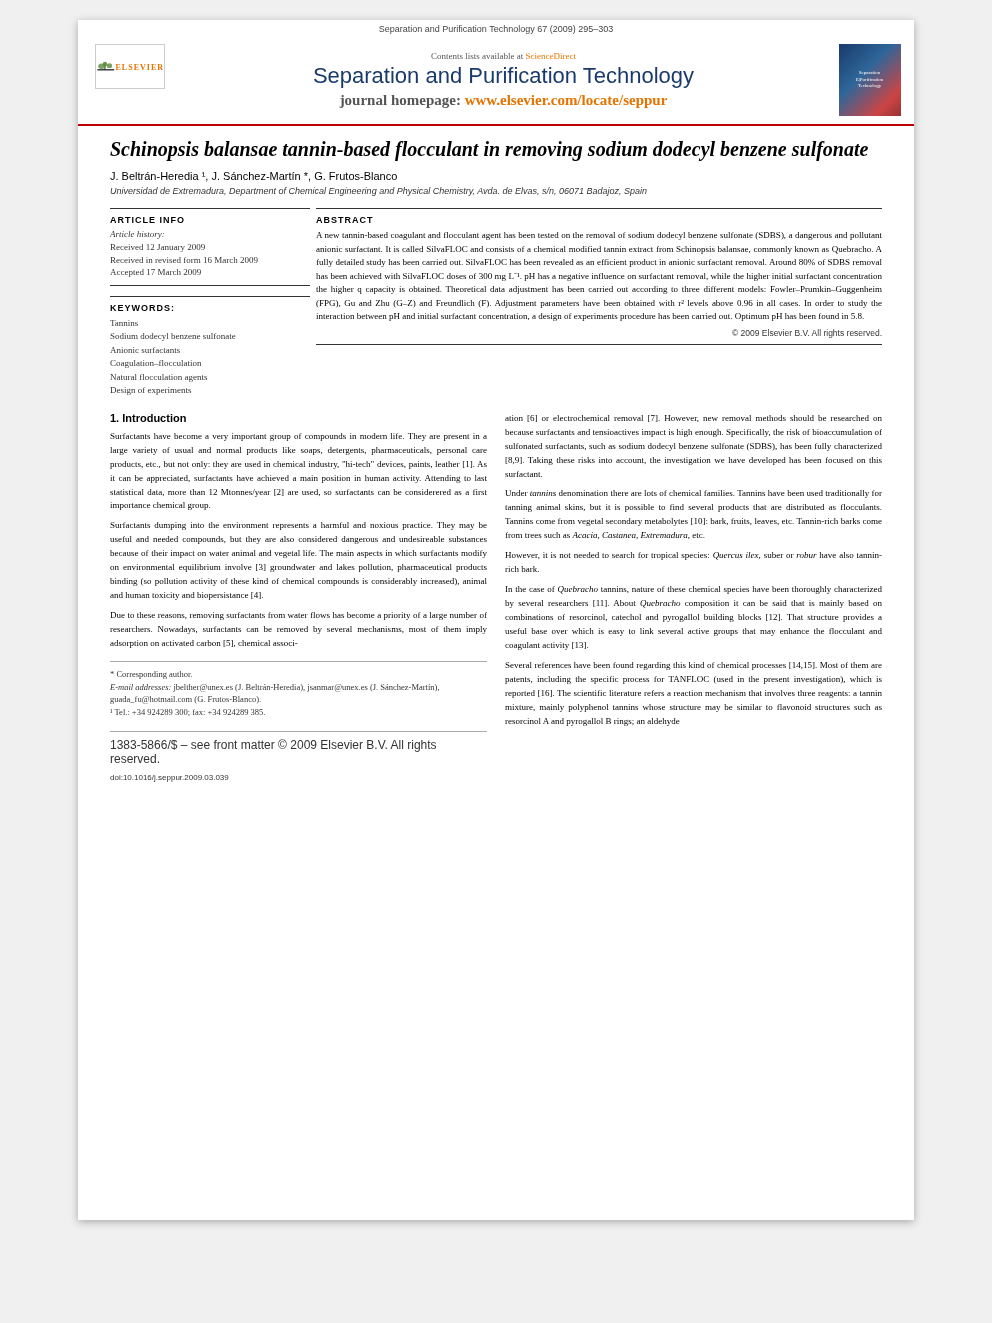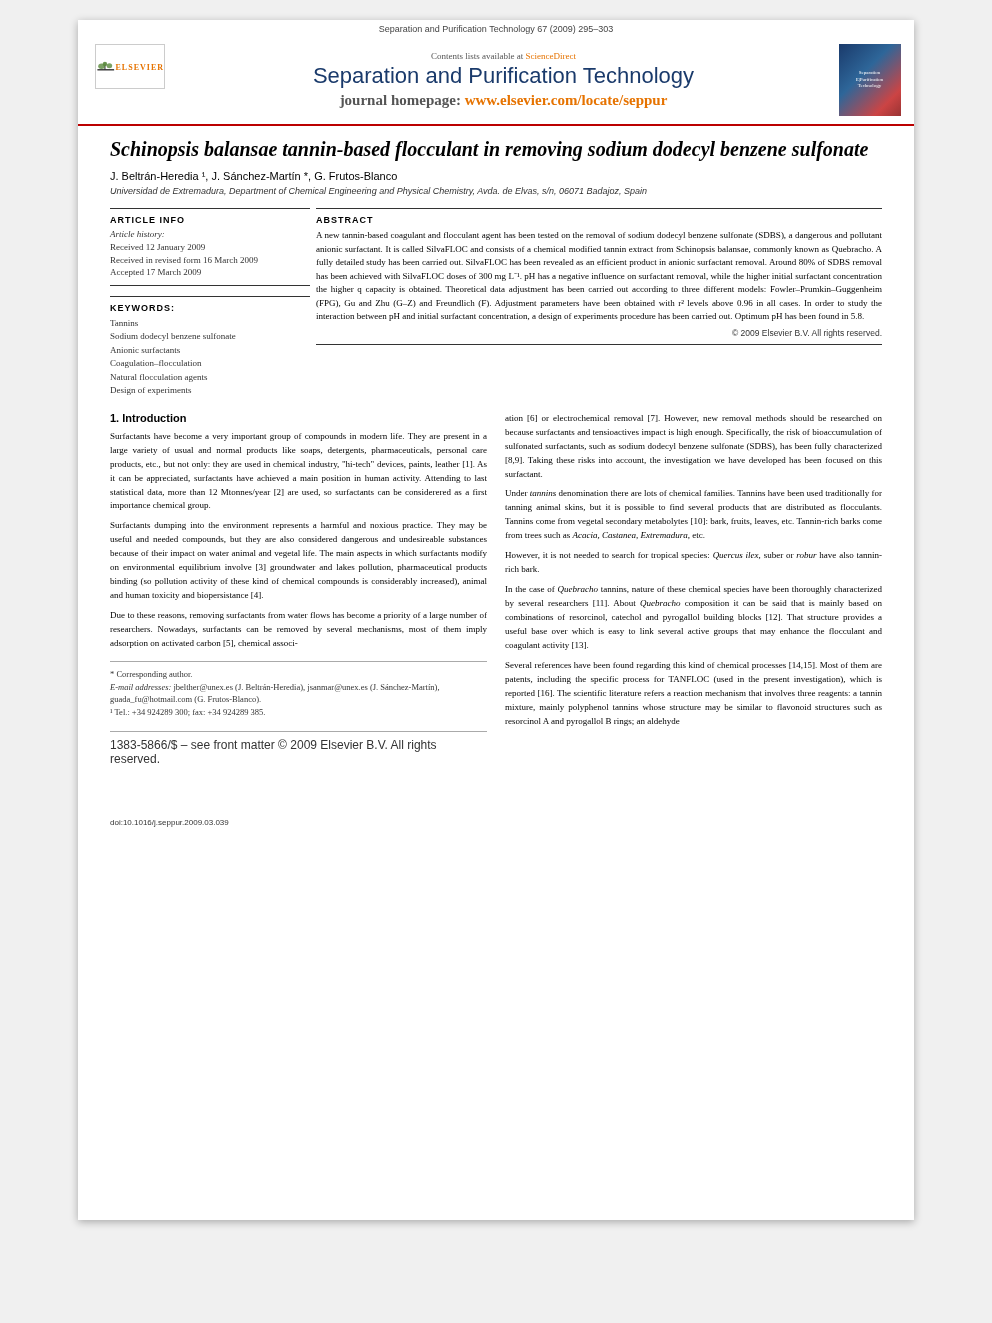--- a/index.html
+++ b/index.html
@@ -393,21 +393,21 @@
           <div class="footnote-text">* Corresponding author.</div>
           <div class="footnote-text">
             <em>E-mail addresses:</em> jbelther@unex.es (J. Beltrán-Heredia), jsanmar@unex.es (J. Sánchez-Martín), guada_fu@hotmail.com (G. Frutos-Blanco).
           </div>
           <div class="footnote-text">¹ Tel.: +34 924289 300; fax: +34 924289 385.</div>
         </div>
 
         <div class="bottom-bar">
           <div class="bottom-issn">1383-5866/$ – see front matter © 2009 Elsevier B.V. All rights reserved.</div>
         </div>
-        <div style="text-align:left;margin-top:45px;">
+        <div style="text-align:left;">
           <span class="bottom-doi">doi:10.1016/j.seppur.2009.03.039</span>
         </div>
       </div>
 
       <div class="main-col">
         <div class="body-text">
           ation [6] or electrochemical removal [7]. However, new removal methods should be researched on because surfactants and tensioactives impact is high enough. Specifically, the risk of bioaccumulation of sulfonated surfactants, such as sodium dodecyl benzene sulfonate (SDBS), has been fully characterized [8,9]. Taking these risks into account, the investigation we have developed has been focused on this surfactant.
         </div>
         <div class="body-text">
           Under <em>tannins</em> denomination there are lots of chemical families. Tannins have been used traditionally for tanning animal skins, but it is possible to find several products that are distributed as flocculants. Tannins come from vegetal secondary metabolytes [10]: bark, fruits, leaves, etc. Tannin-rich barks come from trees such as <em>Acacia, Castanea, Extremadura</em>, etc.

